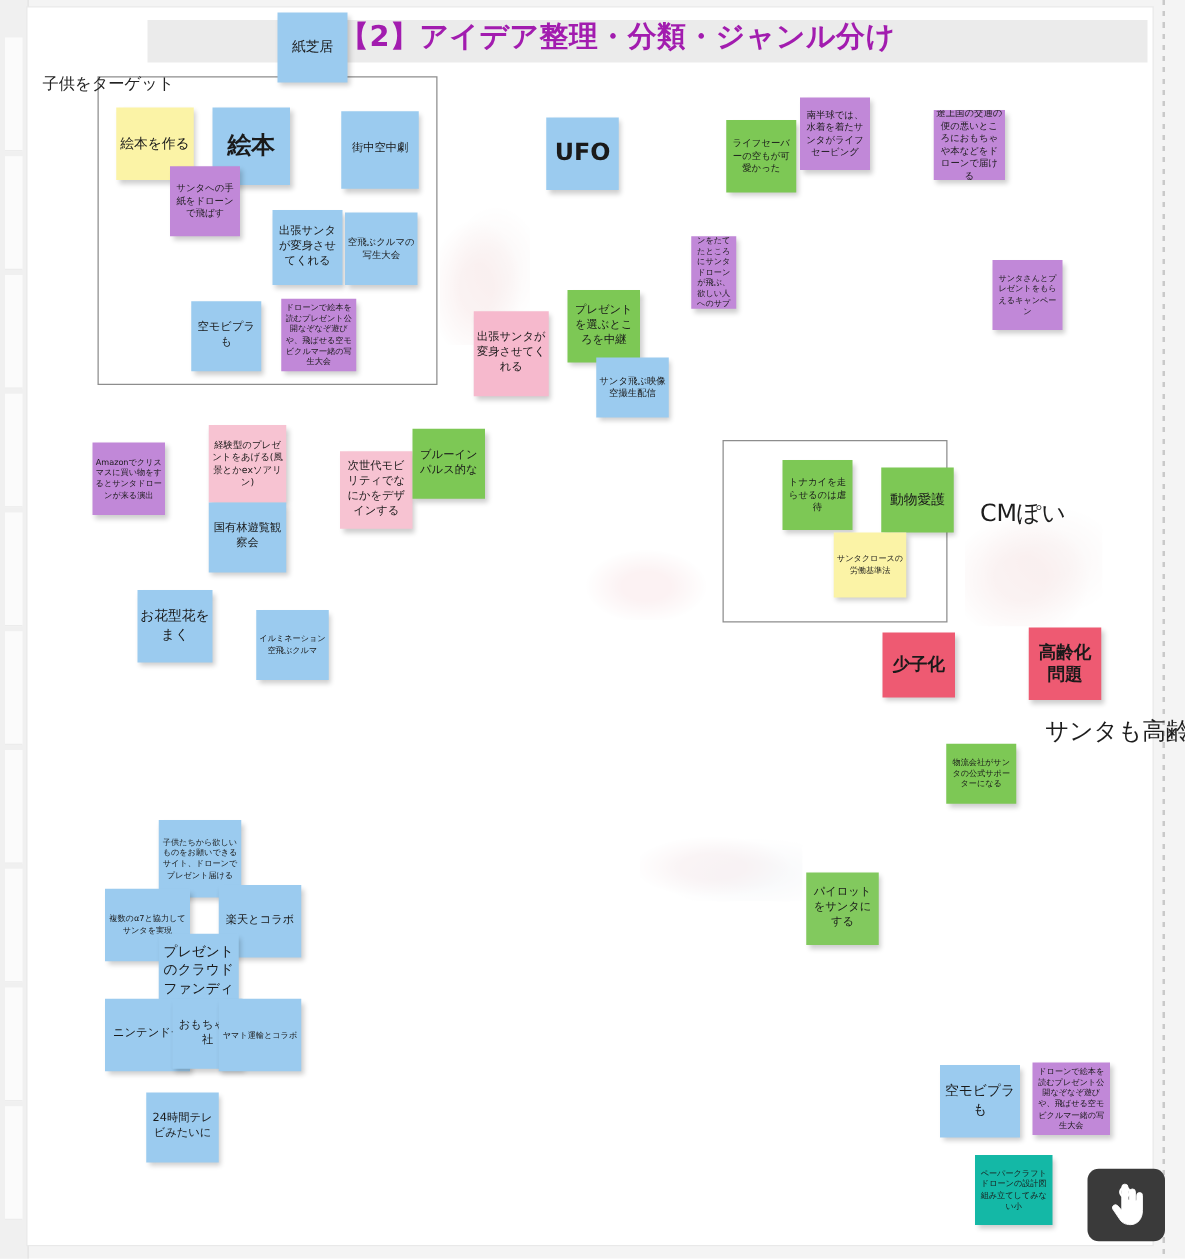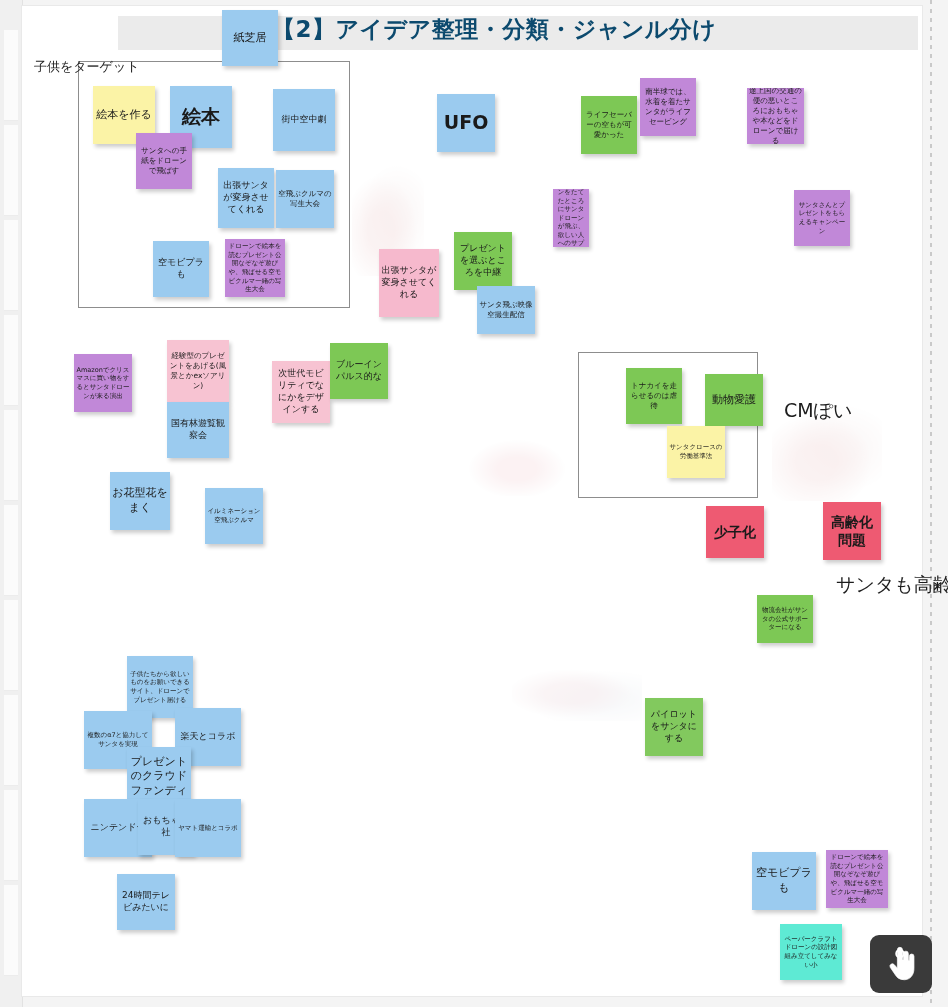--- a/index.html
+++ b/index.html
@@ -43,21 +43,21 @@
     box-shadow:0 0 0 1px #e9e9e9;
   }
 
   
   .title-banner{
     position:absolute;left:96px;top:10px;width:800px;height:34px;
     background:#ebebeb;
   }
   .title-text{
     position:absolute;left:250px;top:8px;
-    font-size:23px;font-weight:bold;color:#0c4a6e;
+    font-size:23px;font-weight:bold;color:#a21caf;
     letter-spacing:0.5px;
     white-space:nowrap;
     font-family:"DejaVu Sans","Liberation Sans",sans-serif;
   }
 
   
   .group-box{
     position:absolute;
     border:1px solid #8d8d8d;
     background:transparent;
@@ -89,21 +89,21 @@
     box-shadow:2px 3px 4px rgba(0,0,0,0.20);
     font-family:"DejaVu Sans","Liberation Sans",sans-serif;
   }
   .note.blue   {background:#9bcbef;}
   .note.green  {background:#7dc855;}
   .note.green2 {background:#82c95e;}
   .note.pink   {background:#f6b9cd;}
   .note.pinkl  {background:#f7c3d2;}
   .note.purple {background:#c188d8;}
   .note.yellow {background:#fbf3a6;}
-  .note.yellow2{background:#5eead4;}
+  .note.yellow2{background:#14b8a6;}
   .note.red    {background:#ee5a72;}
 
   .note.tiny   {font-size:6.5px;}
   .note.xsml   {font-size:7.5px;}
   .note.small  {font-size:9px;}
   .note.med    {font-size:11px;}
   .note.lg     {font-size:14px;font-weight:bold;}
   .note.xl     {font-size:19px;font-weight:bold;}
 
   
@@ -193,21 +193,21 @@
     <div class="note blue xl" style="left:415px;top:88px;width:58px;height:58px;">UFO</div>
 
     <div class="note green xsml" style="left:559px;top:90px;width:56px;height:58px;">ライフセーバーの空もが可愛かった</div>
 
     <div class="note purple xsml" style="left:618px;top:72px;width:56px;height:58px;">南半球では、水着を着たサンタがライフセービング</div>
 
     <div class="note purple xsml" style="left:725px;top:82px;width:57px;height:56px;">途上国の交通の便の悪いところにおもちゃや本などをドローンで届ける</div>
 
     <div class="note purple tiny" style="left:531px;top:183px;width:36px;height:58px;">google map上のピンをたてたところにサンタドローンが飛ぶ、欲しい人へのサプライズで驚かせる</div>
 
-    <div class="note purple tiny" style="left:772px;top:184px;width:56px;height:56px;">サンタさんとプレゼントをもらえるキャンペーン</div>
+    <div class="note purple tiny" style="left:772px;top:202px;width:56px;height:56px;">サンタさんとプレゼントをもらえるキャンペーン</div>
 
     <div class="note pink small" style="left:357px;top:243px;width:60px;height:68px;">出張サンタが変身させてくれる</div>
 
     <div class="note green small" style="left:432px;top:226px;width:58px;height:58px;">プレゼントを選ぶところを中継</div>
 
     <div class="note blue xsml" style="left:455px;top:280px;width:58px;height:48px;">サンタ飛ぶ映像空撮生配信</div>
 
     <div class="note purple tiny" style="left:52px;top:348px;width:58px;height:58px;">Amazonでクリスマスに買い物をするとサンタドローンが来る演出</div>
 
     <div class="note pinkl xsml" style="left:145px;top:334px;width:62px;height:62px;">経験型のプレゼントをあげる(風景とかexソアリン)</div>

